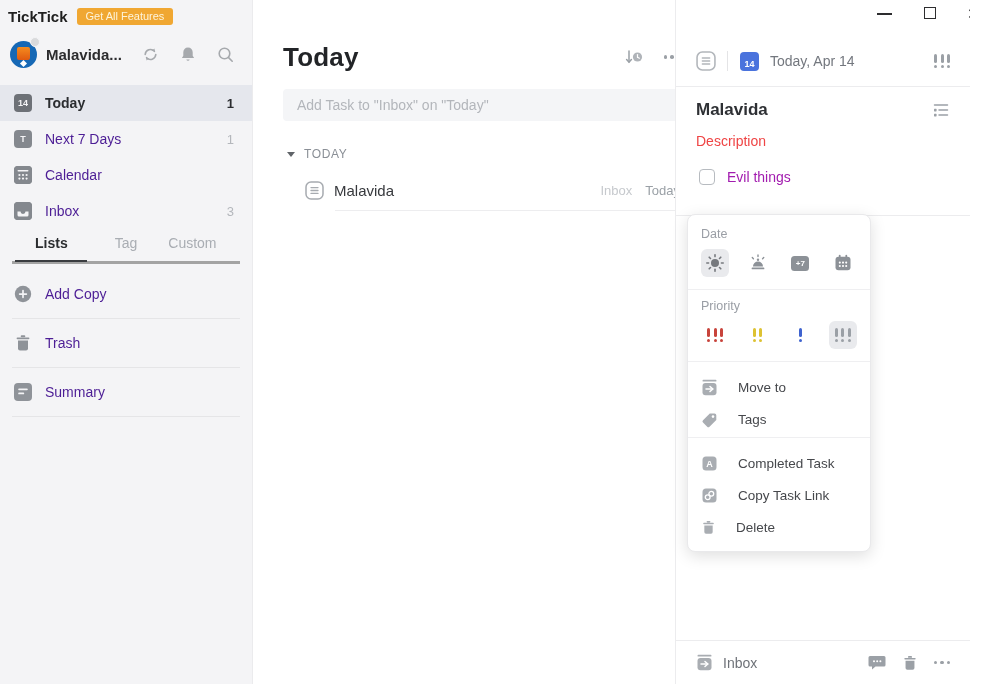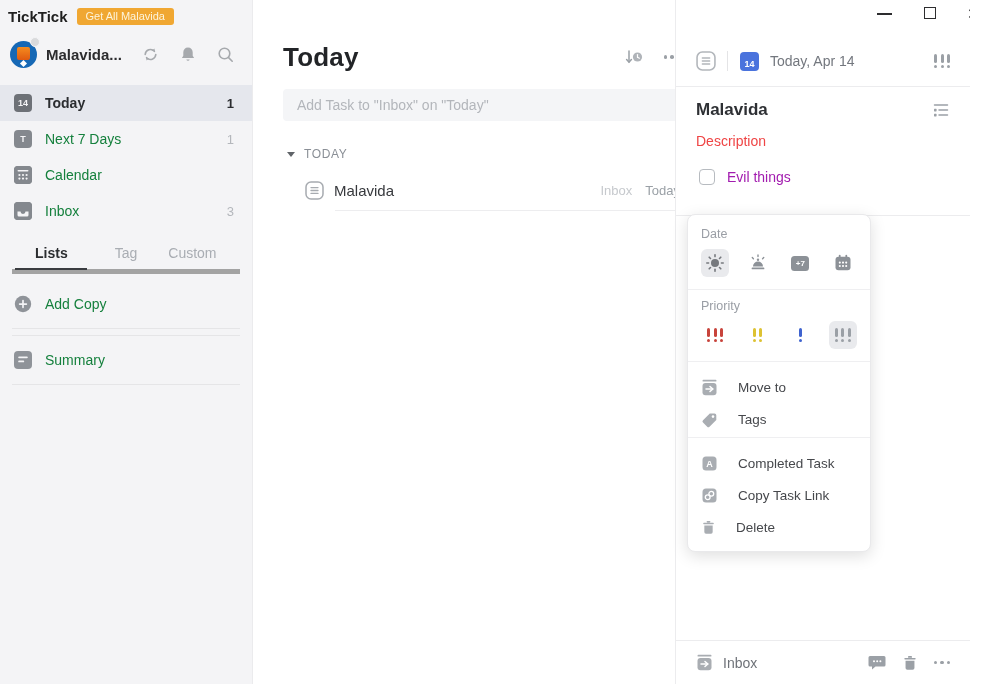--- a/index.html
+++ b/index.html
@@ -16,25 +16,25 @@
   .avatar::before { content:""; position:absolute; left:7px; top:6px; width:13px; height:13px; border-radius:2px; background:linear-gradient(180deg,#f58c1f,#e05a10); }
   .avatar::after { content:""; position:absolute; left:11px; top:20px; width:5px; height:5px; background:#fff; transform:rotate(45deg); }
   .avatar-badge { position:absolute; right:-3px; top:-4px; width:10px; height:10px; border-radius:50%; background:#d9dadc; border:1px solid #f4f4f6; }
   .account-name { font-size:15px; font-weight:700; color:#2c2c2e; margin-left:9px; flex:1 1 auto; white-space:nowrap; overflow:hidden; }
   .account-icons { display:flex; align-items:center; gap:21px; }
   .nav { margin-top:13px; }
   .nav-item { display:flex; align-items:center; height:36px; padding:0 18px 0 14px; cursor:pointer; }
   .nav-item.active { background:#e5e7ed; }
   .nav-icon { width:18px; height:18px; border-radius:4px; background:#84888e; color:#f4f4f6; font-size:9px; font-weight:700; display:flex; align-items:center; justify-content:center; flex:none; }
   .nav-item.active .nav-icon { background:#6d7177; }
-  .nav-label { font-size:14px; color:#15803d; margin-left:13px; flex:1 1 auto; }
+  .nav-label { font-size:14px; color:#4c1d95; margin-left:13px; flex:1 1 auto; }
   .nav-item.active .nav-label { font-weight:700; color:#2b2d30; }
   .nav-count { font-size:13px; color:#b4b7bc; }
   .nav-item.active .nav-count { color:#2b2d30; font-weight:700; }
-  .tabs { position:relative; display:flex; margin:16px 12px 0 12px; border-bottom:5px solid #a3a3a3; height:29px; align-items:flex-start; }
+  .tabs { position:relative; display:flex; margin:6px 12px 0 12px; border-bottom:3px solid #a3a3a3; height:29px; align-items:flex-start; }
   .tab { font-size:14px; color:#a9adb3; cursor:pointer; }
   .tab.active { color:#2b2d30; font-weight:700; }
   .tabs::before { content:""; position:absolute; left:3px; bottom:-1px; width:72px; height:2px; background:#3a3c40; }
   .tab-1 { margin-left:23px; } .tab-2 { margin-left:47px; } .tab-3 { margin-left:31px; }
   .srow { display:flex; align-items:center; height:36px; padding:0 14px; cursor:pointer; }
   .srow .nav-label { margin-left:13px; }
   .sdivider { border-top:1px solid #e5e5e7; margin:6px 12px; }
   .addlist-row { margin-top:12px; }
   .side-scroll { position:absolute; left:255px; top:36px; width:4px; height:36px; border-radius:2px; background:#dddee1; }
 
@@ -100,21 +100,21 @@
   svg { display:block; }
 </style>
 </head>
 <body>
 
 <div class="app">
 
   <aside class="sidebar">
     <div class="brand-row">
       <span class="brand-logo">TickTick</span>
-      <span class="upgrade-btn">Get All Malavida</span>
+      <span class="upgrade-btn">Get All Features</span>
     </div>
 
     <div class="account-row">
       <span class="avatar">
           <span class="avatar-badge"></span>
         </span>
       <span class="account-name">Malavida...</span>
       <span class="account-icons">
         <span>
           <svg width="17" height="17" viewBox="0 0 17 17">
@@ -194,20 +194,30 @@
             <circle cx="9" cy="9" r="8.2" fill="#8f9399"></circle>
             <rect x="4.8" y="8.2" width="8.4" height="1.7" rx=".85" fill="#f4f4f6"></rect>
             <rect x="8.15" y="4.8" width="1.7" height="8.4" rx=".85" fill="#f4f4f6"></rect>
           </svg>
       </span>
       <span class="nav-label">Add Copy</span>
     </div>
 
     <div class="sdivider"></div>
 
+    <div class="srow">
+      <span>
+        <svg width="18" height="18" viewBox="0 0 18 18">
+            <rect x="6.7" y="1.2" width="4.6" height="2" rx="1" fill="#8f9399"></rect>
+            <rect x="2.6" y="3.4" width="12.8" height="1.8" rx=".9" fill="#8f9399"></rect>
+            <path d="M4 6.5 h10 v8 a2 2 0 0 1 -2 2 h-6 a2 2 0 0 1 -2-2 z" fill="#8f9399"></path>
+          </svg>
+      </span>
+      <span class="nav-label">Trash</span>
+    </div>
 
     <div class="sdivider"></div>
 
     <div class="srow">
       <span>
         <svg width="18" height="18" viewBox="0 0 18 18">
             <rect x="0" y="0" width="18" height="18" rx="4" fill="#8f9399"></rect>
             <rect x="4.2" y="5.5" width="9.6" height="1.7" rx=".85" fill="#f4f4f6"></rect>
             <rect x="4.2" y="9.6" width="6" height="1.7" rx=".85" fill="#f4f4f6"></rect>
           </svg>

